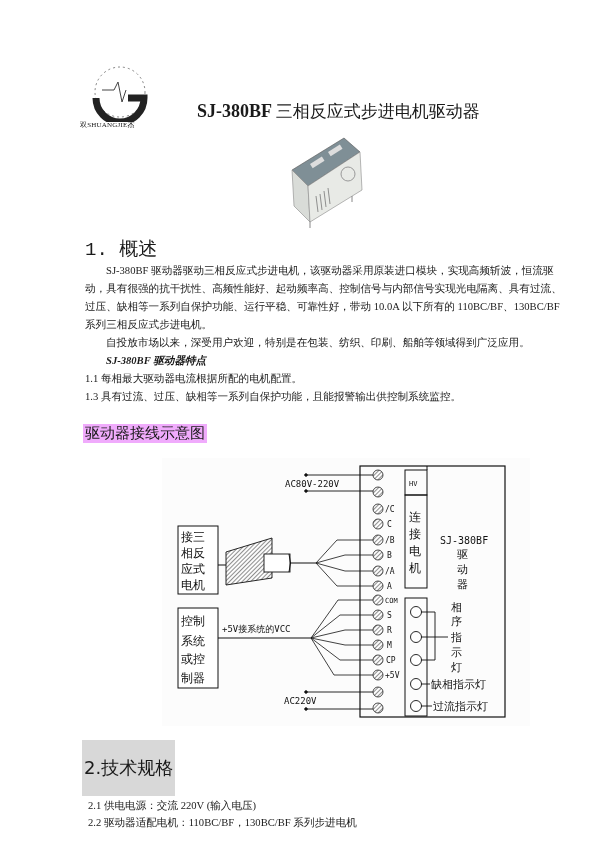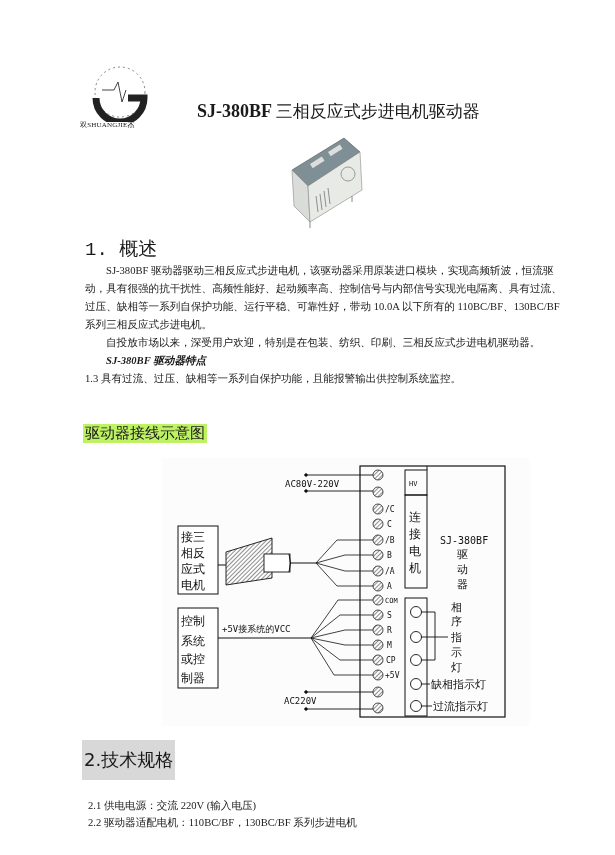--- a/index.html
+++ b/index.html
@@ -19,27 +19,27 @@
   .product { left: 282px; top: 130px; width: 88px; height: 100px; }
 
   .h1 { left: 85px; top: 236px; font-size: 19px; font-family: Liberation Mono, monospace; white-space: nowrap; }
 
   .para { left: 85px; width: 485px; font-size: 10.6px; line-height: 18px;
           font-family: "Liberation Serif", "DejaVu Sans", serif; }
   .para p { margin: 0; }
   .indent { text-indent: 21px; }
   .bold { font-weight: bold; font-style: italic; }
 
-  .section-label { left: 83px; top: 424px; font-size: 15px; background: #bef264;
+  .section-label { left: 83px; top: 424px; font-size: 15px; background: #f0abfc;
                    padding: 0 2px; font-family: "DejaVu Sans", sans-serif; white-space: nowrap; }
 
   .diagram-bg { left: 162px; top: 458px; width: 368px; height: 268px; background: #fcfcfc; }
   svg text { font-family: "DejaVu Sans Mono", monospace; }
 
-  .h2 { left: 82px; top: 740px; font-size: 18px; background: #d8d8d8; padding: 8px 2px;
+  .h2 { left: 82px; top: 740px; font-size: 18px; background: #d8d8d8; padding: 16px 2px;
         font-family: "DejaVu Sans", sans-serif; white-space: nowrap; }
   .spec { left: 88px; font-size: 10.6px; font-family: "Liberation Serif", "DejaVu Sans", serif; white-space: nowrap; margin-top: 30px; }
 </style>
 </head>
 <body>
 
 <div class="abs logo">
   <svg width="72" height="60" viewBox="0 0 72 60">
     <circle cx="36" cy="30" r="25" fill="none" stroke="#666" stroke-width="0.8" stroke-dasharray="2 3"></circle>
     <path d="M12 36 A24 24 0 0 0 60 36 L44 36" fill="none" stroke="#222" stroke-width="7"></path>
@@ -69,22 +69,23 @@
     <circle cx="66" cy="44" r="7" fill="none" stroke="#999"></circle>
     <line x1="28" y1="92" x2="28" y2="98" stroke="#888"></line>
     <line x1="70" y1="66" x2="70" y2="72" stroke="#888"></line>
   </svg>
 </div>
 
 <div class="abs h1">1. 概述</div>
 
 <div class="abs para" style="top:262px;">
   <p class="indent">SJ-380BF 驱动器驱动三相反应式步进电机，该驱动器采用原装进口模块，实现高频斩波，恒流驱动，具有很强的抗干扰性、高频性能好、起动频率高、控制信号与内部信号实现光电隔离、具有过流、过压、缺相等一系列自保护功能、运行平稳、可靠性好，带动 10.0A 以下所有的 110BC/BF、130BC/BF 系列三相反应式步进电机。</p>
-  <p class="indent">自投放市场以来，深受用户欢迎，特别是在包装、纺织、印刷、三相反应式步进电机驱动器。</p>
+  <p class="indent">自投放市场以来，深受用户欢迎，特别是在包装、纺织、印刷、船舶等领域得到广泛应用。</p>
   <p class="indent bold" style="font-weight:bold;">SJ-380BF 驱动器特点</p>
+  <p>1.1 每相最大驱动器电流根据所配的电机配置。</p>
   <p>1.3 具有过流、过压、缺相等一系列自保护功能，且能报警输出供控制系统监控。</p>
 </div>
 
 <div class="abs section-label">驱动器接线示意图</div>
 
 <div class="abs diagram-bg"></div>
 
 <svg class="abs" style="left:0;top:0;" width="615" height="855">
   <defs>
     <pattern id="hatch" width="3" height="3" patternUnits="userSpaceOnUse" patternTransform="rotate(45)">

